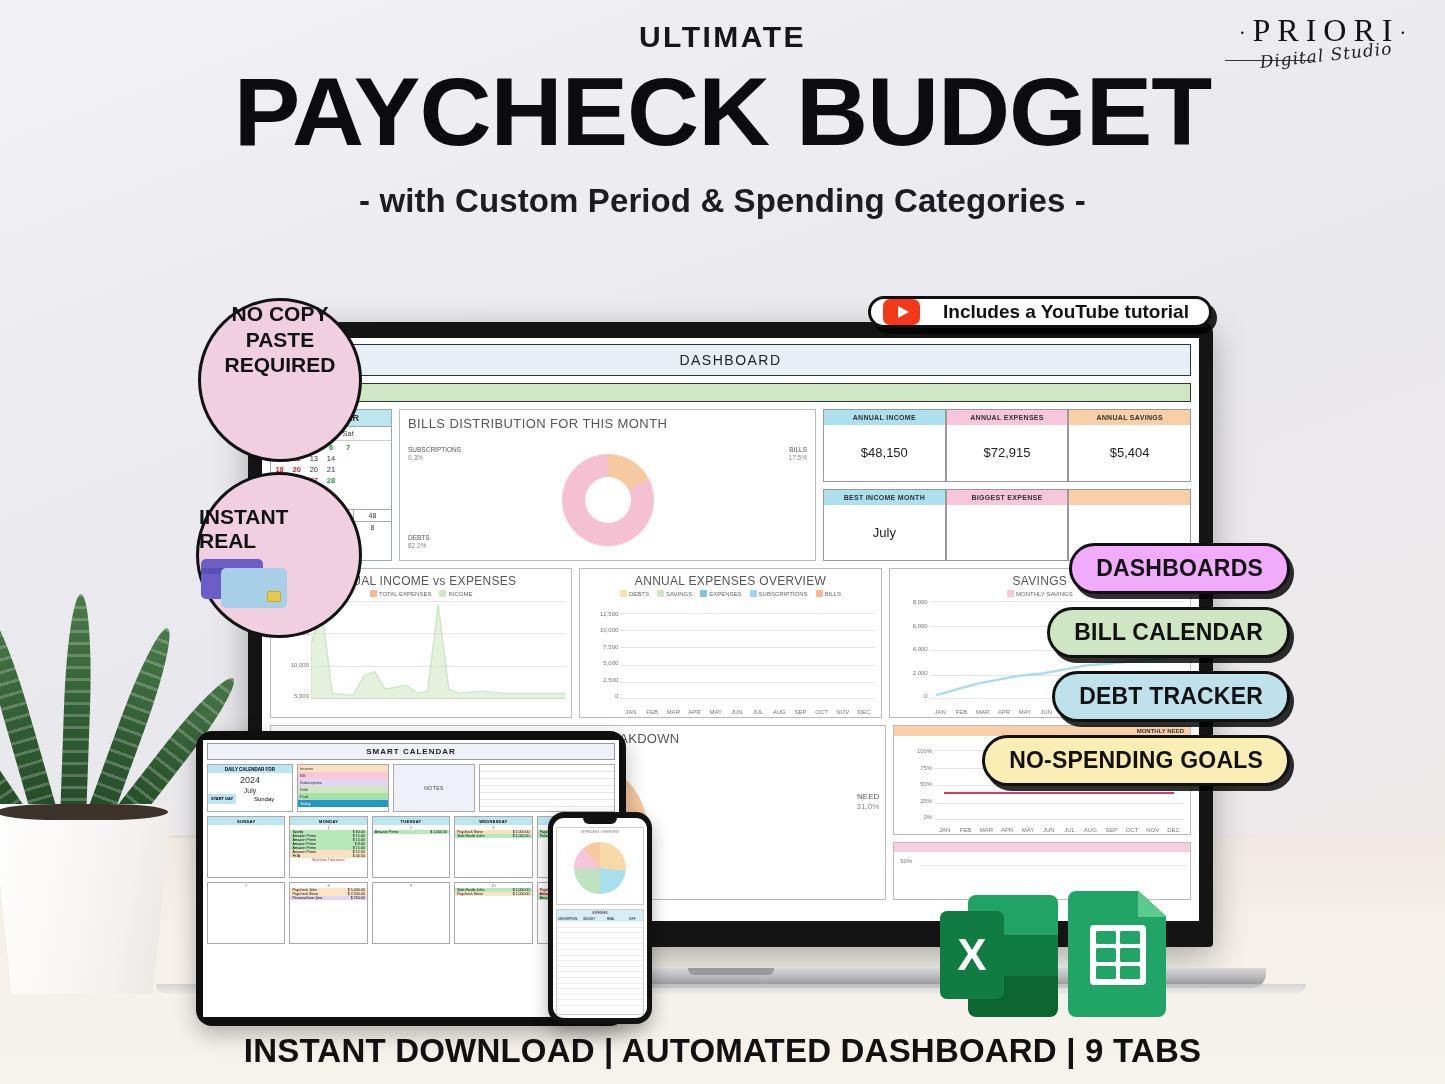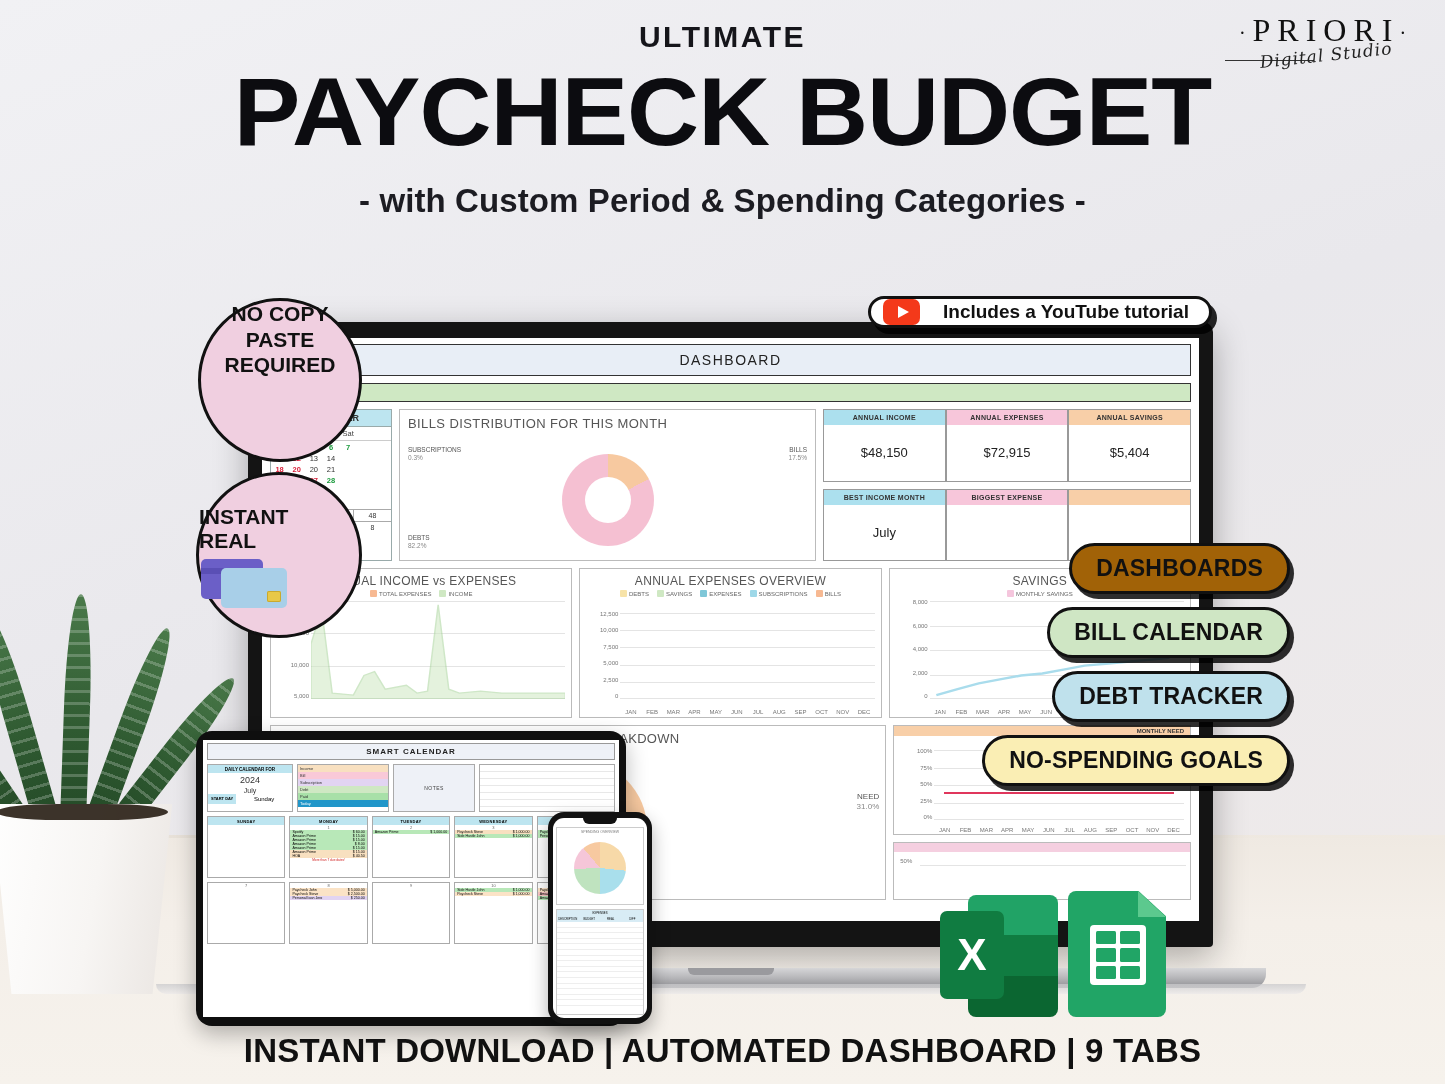--- a/index.html
+++ b/index.html
@@ -1023,21 +1023,21 @@
       <div class="c2"></div>
   </div>
 </div>
 
 <div class="yt">
   <div class="yt-ico"></div>
   <div class="yt-txt">Includes a YouTube tutorial</div>
 </div>
 
 <div class="pills">
-  <div class="pill" style="background:#a16207">DASHBOARDS</div>
+  <div class="pill" style="background:#f0abfc">DASHBOARDS</div>
   <div class="pill" style="background:#cfe6c4">BILL CALENDAR</div>
   <div class="pill" style="background:#bfe1ec">DEBT TRACKER</div>
   <div class="pill" style="background:#faeeb4">NO-SPENDING GOALS</div>
 </div>
 
 <div class="ftypes">
   <div class="xls">
     <div class="sheetbg"></div>
     <div class="xbox">X</div>
   </div>

